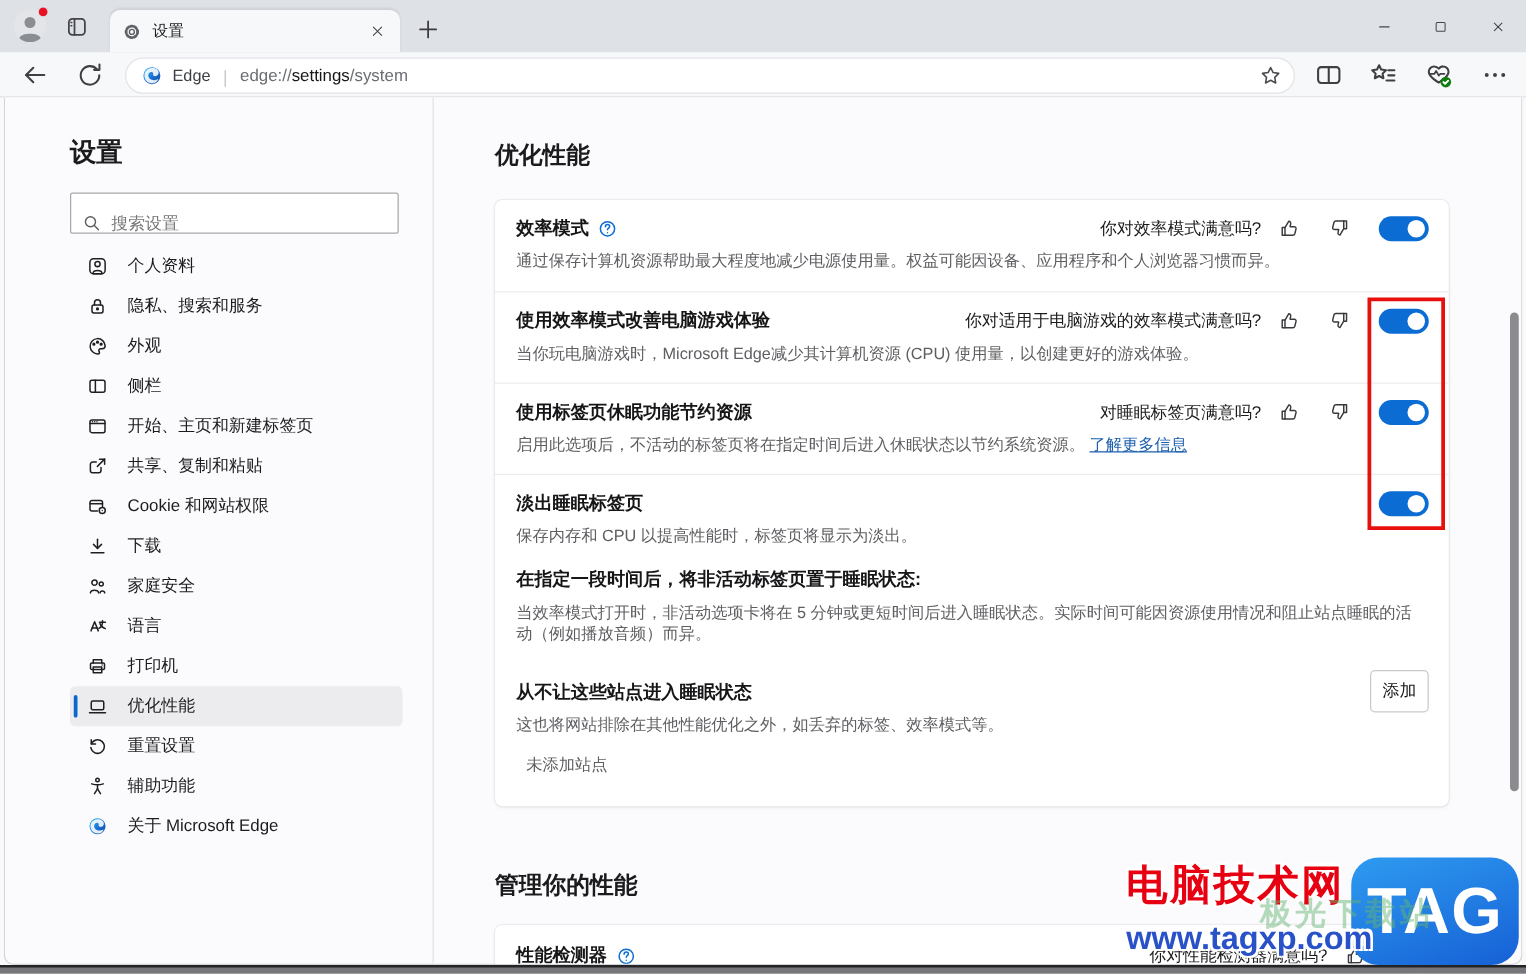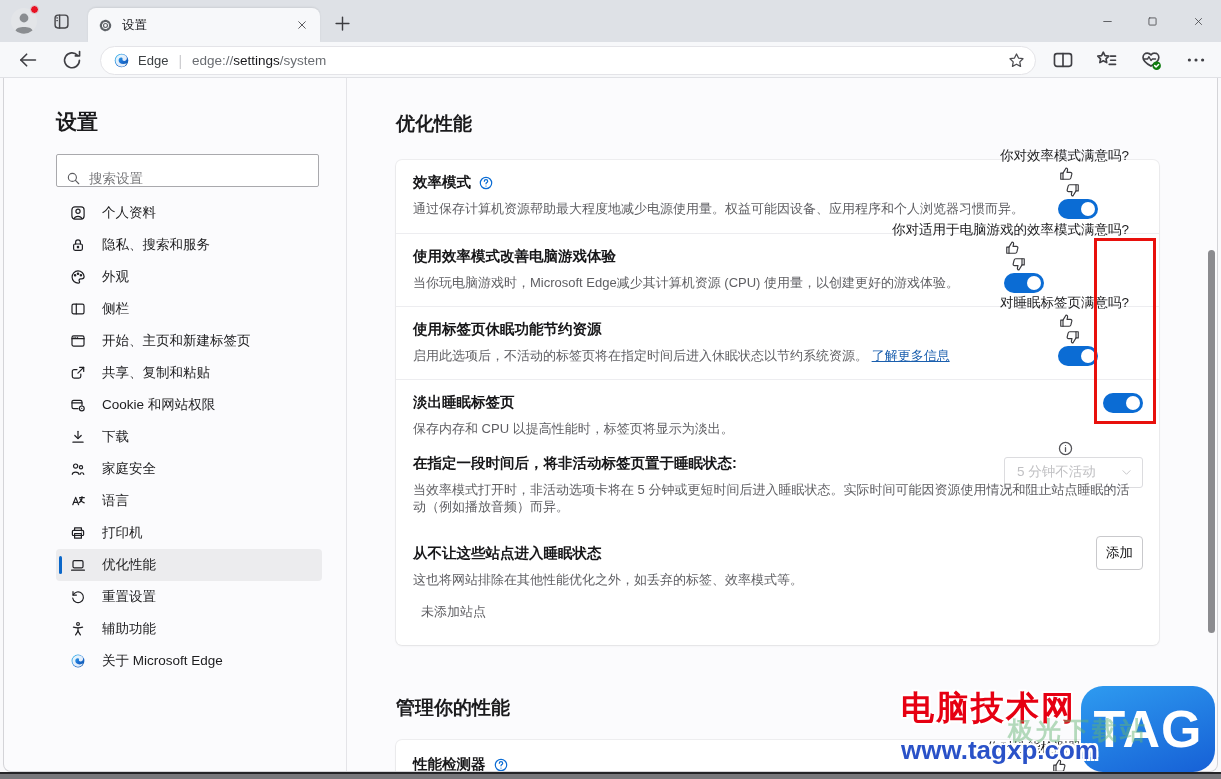--- a/index.html
+++ b/index.html
@@ -66,21 +66,21 @@
 
   
   .h1{ position:absolute; left:392px; font-size:19px; font-weight:bold; }
   .card{ position:absolute; left:392px; width:763px; background:#fff; border-radius:6px;
          box-shadow:0 0 0 1px rgba(0,0,0,.05), 0 1px 3px rgba(0,0,0,.05); }
   .row{ position:relative; padding:12px 16px 0 17px; }
   .row.sep{ border-top:1px solid #ededf0; }
   .row-head{ display:flex; align-items:center; height:21px; }
   .row-title{ font-size:14.5px; font-weight:bold; color:#161618; }
   .help{ width:16px; height:16px; margin-left:7px; color:var(--accent,#0b6cd4); }
-  .row-right{ margin-left:auto; display:flex; align-items:center;flex-direction:column; }
+  .row-right{ margin-left:auto; display:flex; align-items:center; }
   .feedback{ font-size:13.5px; color:#1b1b1d; margin-right:14px; }
   .thumb{ width:17px; height:17px; color:#39393d; margin-right:10px; }
   .thumb + .thumb{ margin-left:13px; }
   .toggle{ position:relative; width:40px; height:20px; border-radius:10px;
            background:var(--toggle-on,#0b6cd4); margin-left:13px; }
   .toggle .knob{ position:absolute; right:3px; top:3px; width:14px; height:14px; border-radius:50%;
                  background:#fff; }
   .row-desc{ margin-top:7px; font-size:13px; line-height:17px; color:#5f5f63; max-width:725px; }
   .learn-link{ color:var(--link,#1b5fae); text-decoration:underline; cursor:pointer; }
   .info-i{ width:17px; height:17px; color:#55555a; margin-right:16px; }
@@ -524,37 +524,20 @@
                 <span class="knob"></span>
               </span>
           </div>
         </div>
         <div class="row-desc">保存内存和 CPU 以提高性能时，标签页将显示为淡出。</div>
       </div>
 
       <div class="row" style="height:90px">
         <div class="row-head">
           <span class="row-title">在指定一段时间后，将非活动标签页置于睡眠状态:</span>
-          <div class="row-right">
-            <span class="icon info-i">
-                <svg viewBox="0 0 16 16" fill="none" stroke="currentColor" stroke-width="1.2" stroke-linecap="round" stroke-linejoin="round">
-                  <circle cx="8" cy="8" r="5.7"></circle>
-                  <path d="M8 7.3v3.5"></path>
-                  <circle cx="8" cy="5.2" r=".55" fill="currentColor" stroke="none"></circle>
-                </svg>
-              </span>
-            <div class="dropdown">
-              <span>5 分钟不活动</span>
-              <span class="icon chev">
-                  <svg viewBox="0 0 16 16" fill="none" stroke="currentColor" stroke-width="1.2" stroke-linecap="round" stroke-linejoin="round">
-                    <path d="M3.6 5.8 8 10.2l4.4-4.4"></path>
-                  </svg>
-                </span>
-            </div>
-          </div>
         </div>
         <div class="row-desc">当效率模式打开时，非活动选项卡将在 5 分钟或更短时间后进入睡眠状态。实际时间可能因资源使用情况和阻止站点睡眠的活动（例如播放音频）而异。</div>
       </div>
 
       <div class="row" style="height:114px">
         <div class="row-head">
           <span class="row-title">从不让这些站点进入睡眠状态</span>
           <div class="row-right">
             <button class="add-btn">添加</button>
           </div>

